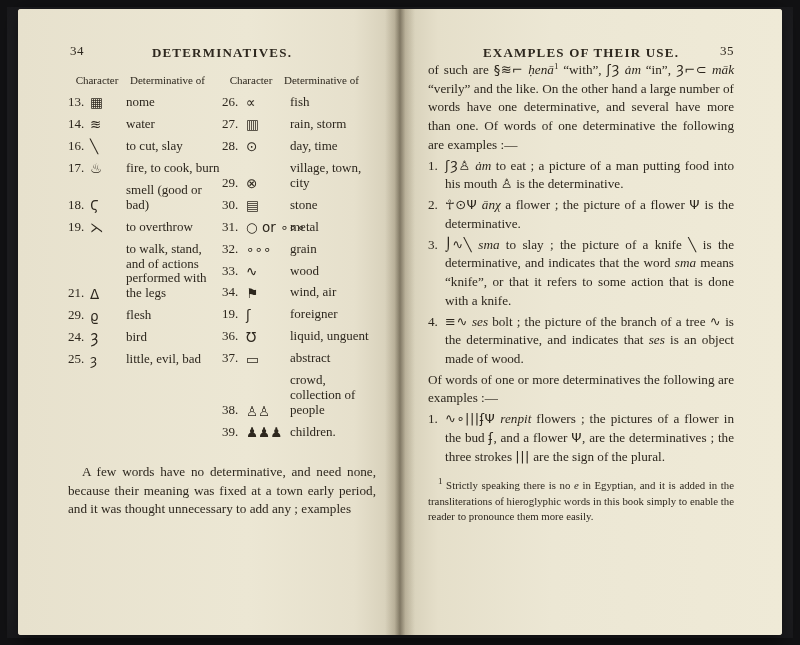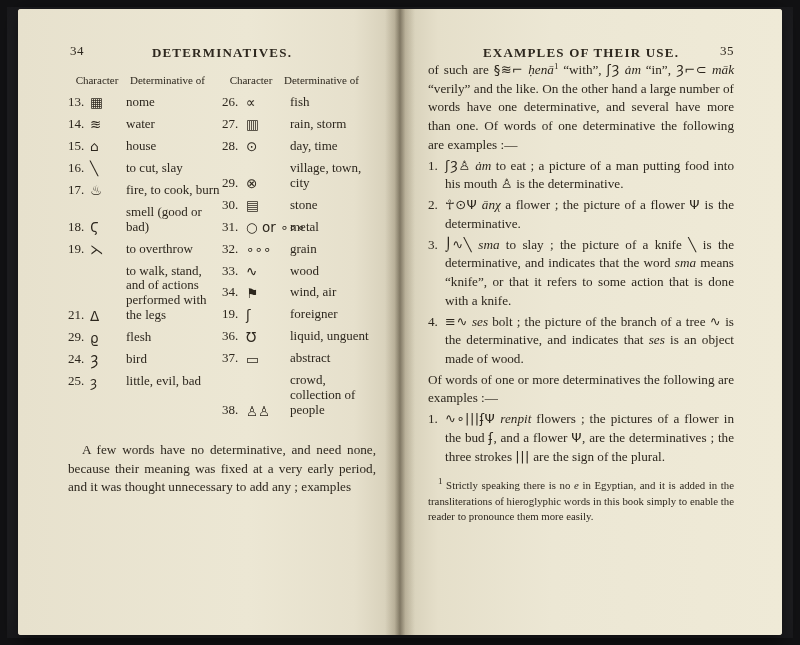--- a/index.html
+++ b/index.html
@@ -100,25 +100,20 @@
                 <span class="num">13.</span>
                 <span class="glyph">▦</span>
                 <span class="meaning">nome</span>
               </div>
               <div class="row">
                 <span class="num">14.</span>
                 <span class="glyph">≋</span>
                 <span class="meaning">water</span>
               </div>
               <div class="row">
-                <span class="num">15.</span>
-                <span class="glyph">⌂</span>
-                <span class="meaning">house</span>
-              </div>
-              <div class="row">
                 <span class="num">16.</span>
                 <span class="glyph">╲</span>
                 <span class="meaning">to cut, slay</span>
               </div>
               <div class="row">
                 <span class="num">17.</span>
                 <span class="glyph">♨</span>
                 <span class="meaning">fire, to cook, burn</span>
               </div>
               <div class="row">
@@ -217,25 +212,30 @@
               <div class="row">
                 <span class="num">37.</span>
                 <span class="glyph">▭</span>
                 <span class="meaning">abstract</span>
               </div>
               <div class="row">
                 <span class="num">38.</span>
                 <span class="glyph">♙♙</span>
                 <span class="meaning">crowd, collection of people</span>
               </div>
+              <div class="row">
+                <span class="num">39.</span>
+                <span class="glyph">♟♟♟</span>
+                <span class="meaning">children.</span>
+              </div>
             </div>
         </div>
       </div>
 
-      <p class="closing">A few words have no determinative, and need none, because their meaning was fixed at a very early period, and it was thought unnecessary to add any ; examples</p>
+      <p class="closing">A few words have no determinative, and need none, because their meaning was fixed at a town early period, and it was thought unnecessary to add any ; examples</p>
     </div>
 
     <div class="page rightp">
       <div class="pagehead">
         <span class="ptitle">EXAMPLES OF THEIR USE.</span>
         <span class="pnum rnum">35</span>
       </div>
       <div class="content">
           <div class="flow">of such are <span class="hiero">§≋⌐</span> <em class="it">ḥenā</em><sup>1</sup> “with”, <span class="hiero">ʃȜ</span> <em class="it">ȧm</em> “in”, <span class="hiero">Ȝ⌐⊂</span> <em class="it">māk</em> “verily” and the like.  On the other hand a large number of words have one determinative, and several have more than one.  Of words of one determinative the following are examples :—</div>
           <div class="item"><span class="item-num">1.</span><span class="hiero">ʃȜ♙</span> <em class="it">ȧm</em> to eat ; a picture of a man putting food into his mouth <span class="hiero">♙</span> is the determinative.</div>

